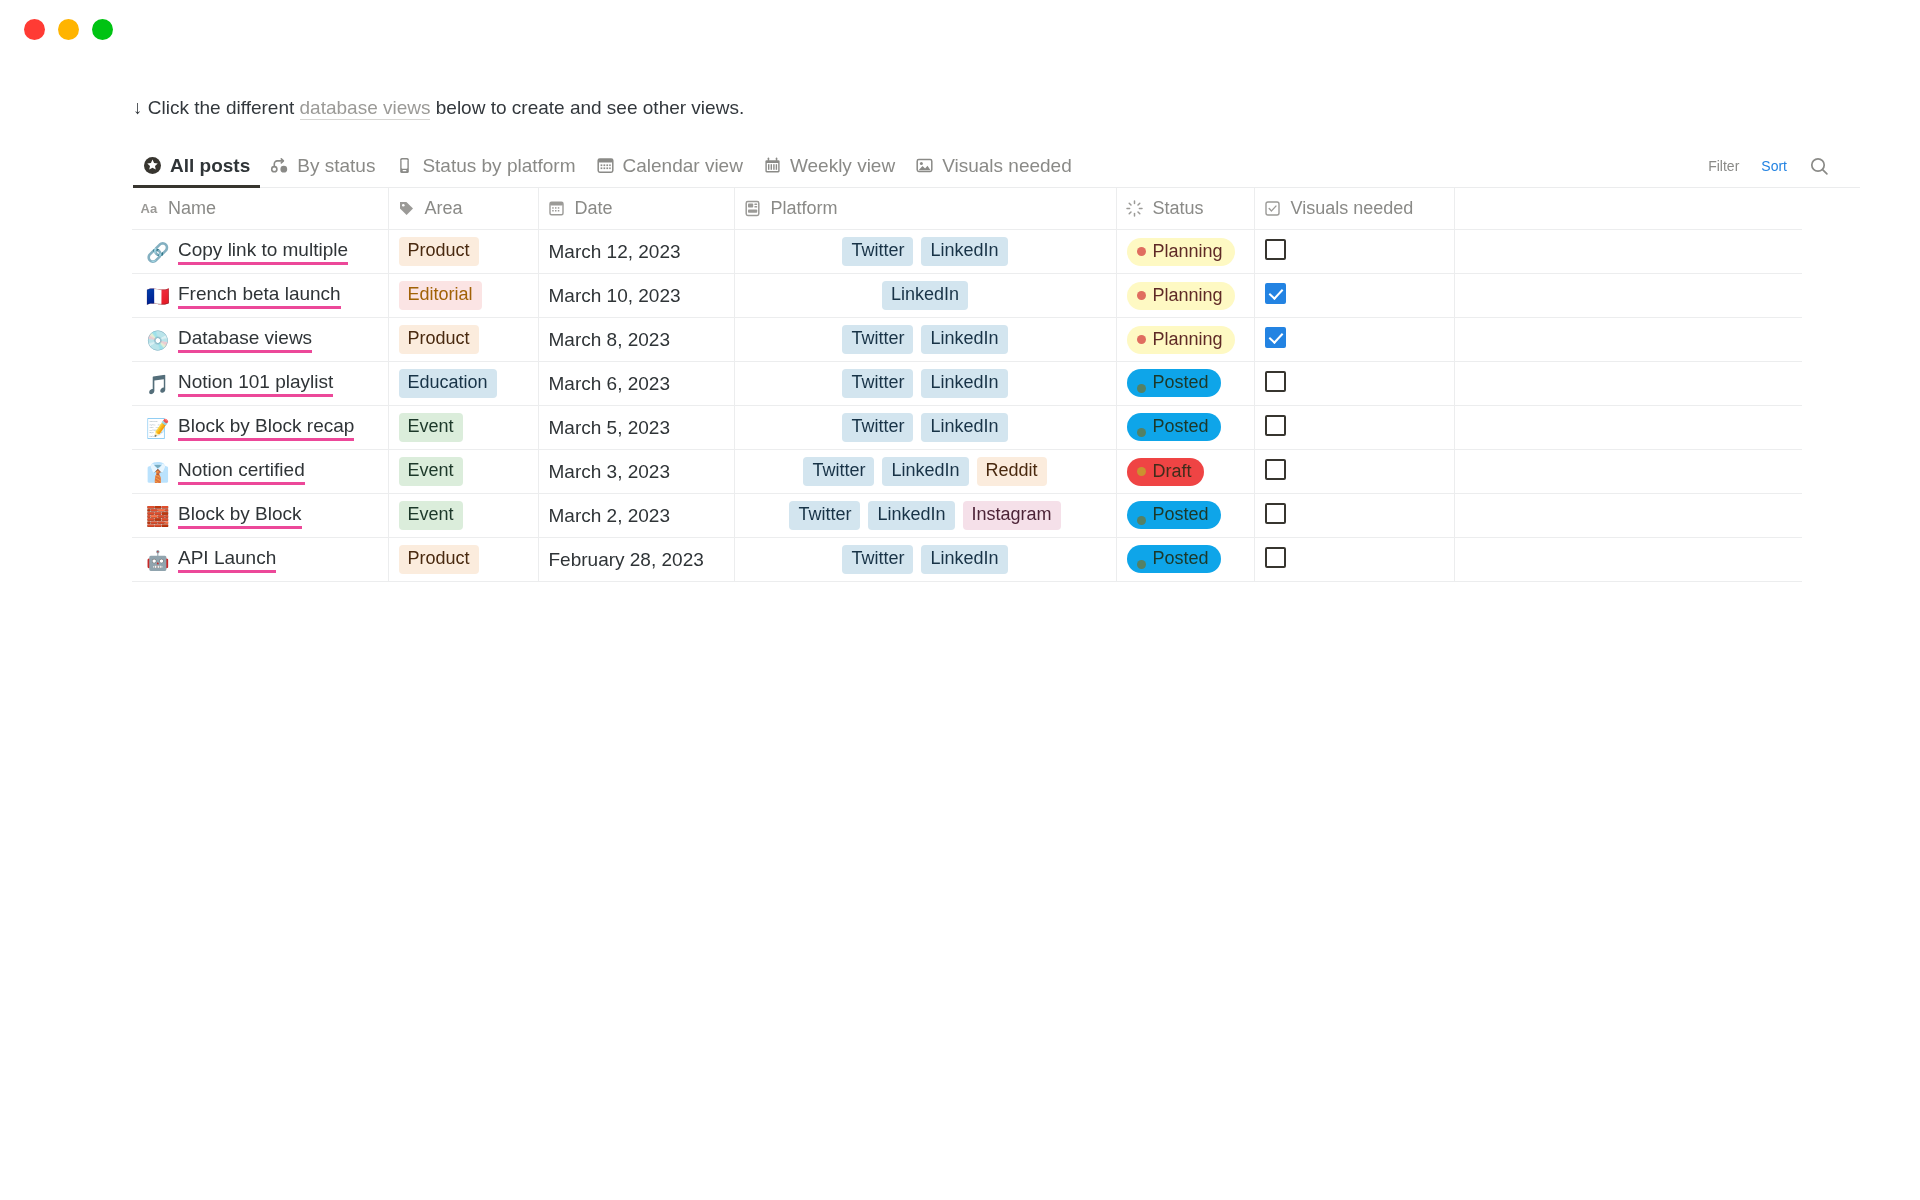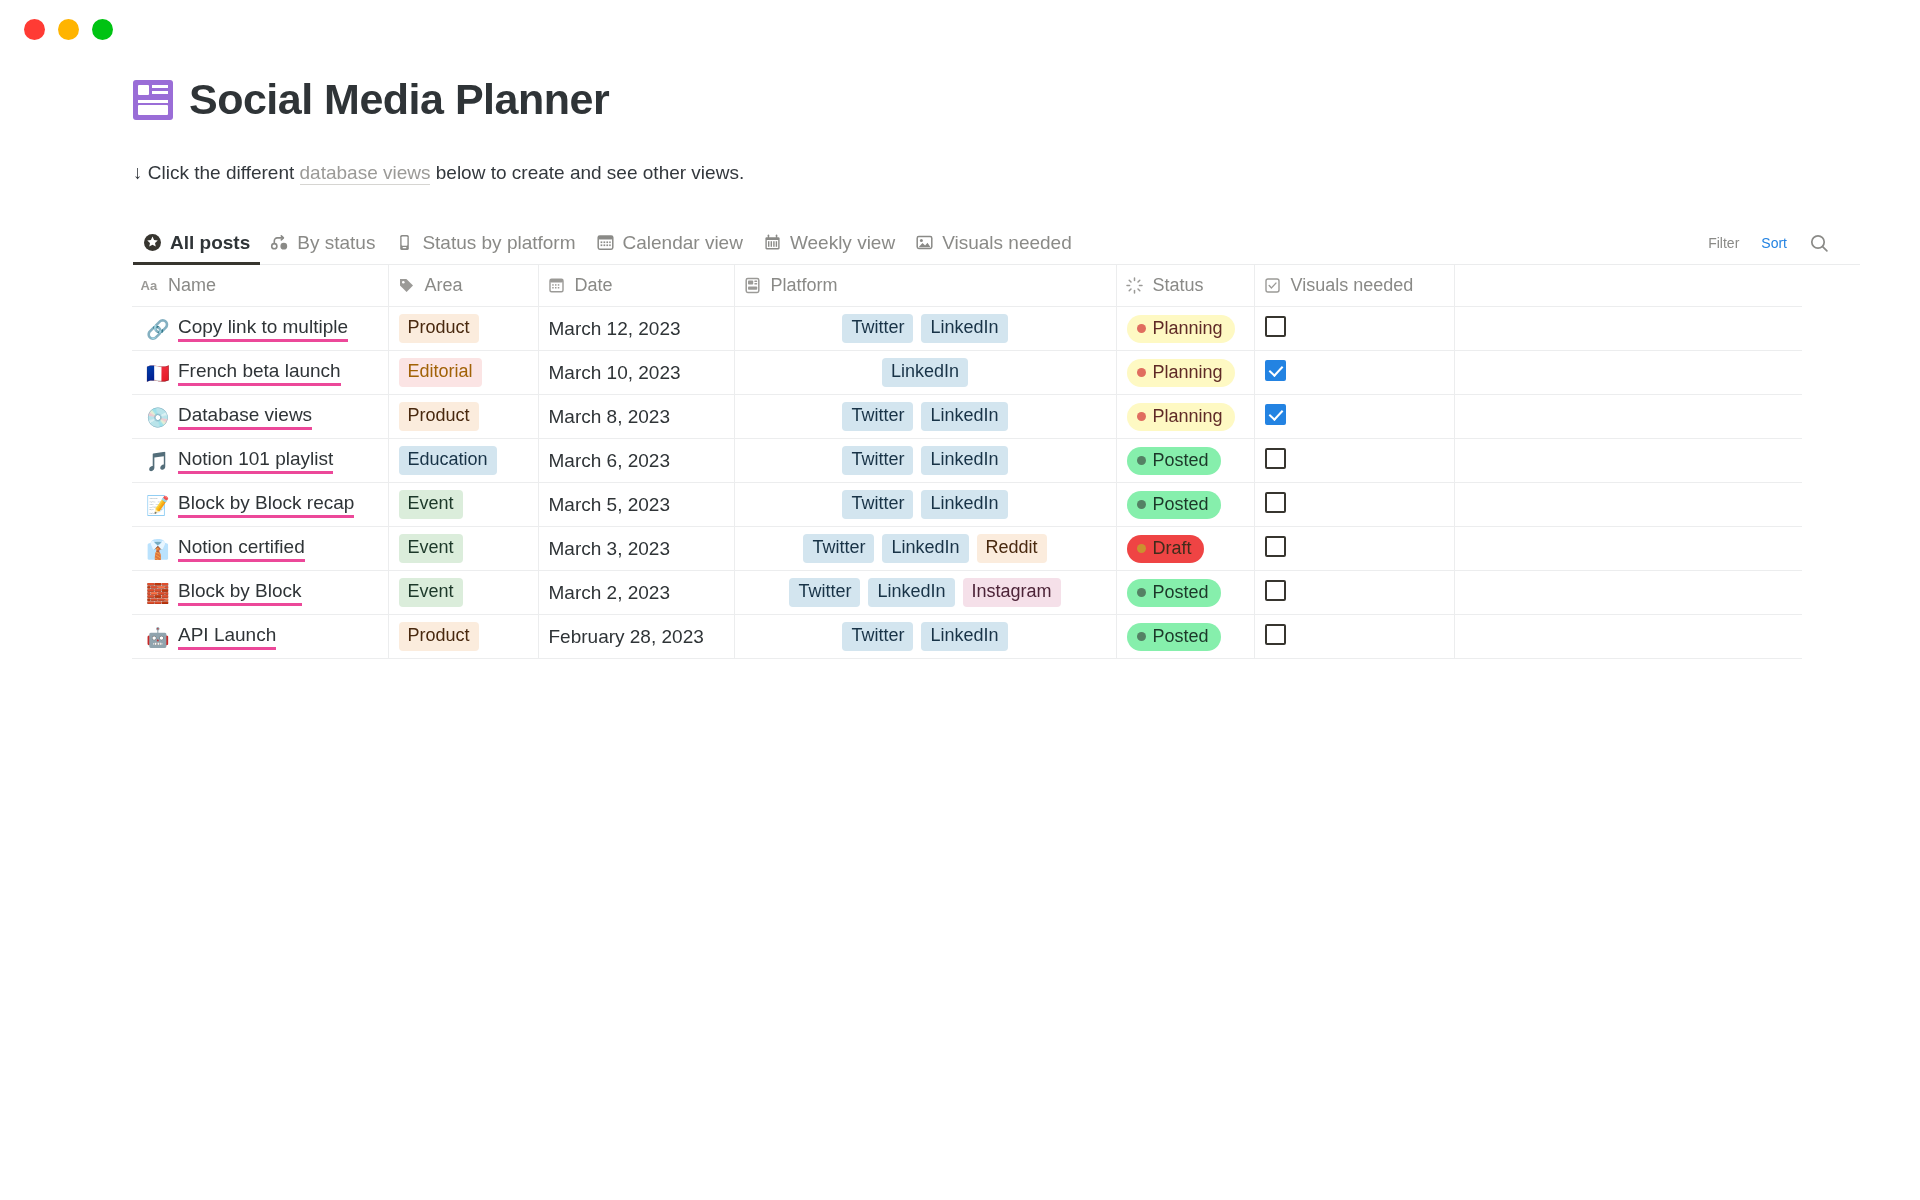--- a/index.html
+++ b/index.html
@@ -82,21 +82,21 @@
     display: flex;
     align-items: center;
     gap: 8px;
     padding: 4px 10px 10px 10px;
     font-size: 19px;
     color: #8a8a87;
     cursor: pointer;
     position: relative;
     white-space: nowrap;
   }
-  .tab.active { color: #2f3437; font-weight: 600; margin-top: 12px; }
+  .tab.active { color: #2f3437; font-weight: 600; }
   .tab.active::after {
     content: "";
     position: absolute;
     left: 0; right: 0; bottom: -1px;
     height: 3px;
     background: #37352f;
   }
   .tab .ticon {
     width: 19px; height: 19px;
     display: inline-flex;
@@ -187,21 +187,21 @@
     align-items: center;
     gap: 7px;
     padding: 3px 12px 4px 10px;
     border-radius: 20px;
     font-size: 18px;
     white-space: nowrap;
   }
   .status-dot { width: 9px; height: 9px; border-radius: 50%; flex:0 0 9px; }
   .status-pill.planning { background: #fef9c3; color: #5f2a26; }
   .status-pill.planning .status-dot { background: #e06d5f; }
-  .status-pill.posted   { background: #86efac; color: #1c3829; }
+  .status-pill.posted   { background: #0ea5e9; color: #1c3829; align-items: flex-end; }
   .status-pill.posted   .status-dot { background: #548164; }
   .status-pill.draft    { background: #ef4444; color: #402c1b; }
   .status-pill.draft    .status-dot { background: #cb912f; }
 
   
   .cbx {
     width: 21px; height: 21px;
     border: 2px solid #37352f;
     border-radius: 2px;
     background: #fff;
@@ -246,28 +246,20 @@
 <body>
 
 <div class="titlebar">
   <span class="dot red"></span>
   <span class="dot yellow"></span>
   <span class="dot green"></span>
 </div>
 
 <div class="page">
 
-  <div class="title-row">
-    <span class="page-emoji">
-      <span class="em emoji-page">
-          <i></i>
-        </span>
-    </span>
-    <span class="page-title">Social Media Planner</span>
-  </div>
 
 
   <div class="hint">
     <span>↓ Click the different </span><span class="dbviews">database views</span><span> below to create and see other views.</span>
   </div>
 
   <div class="viewbar">
     <div class="tabs">
 
       <div class="tab active">

